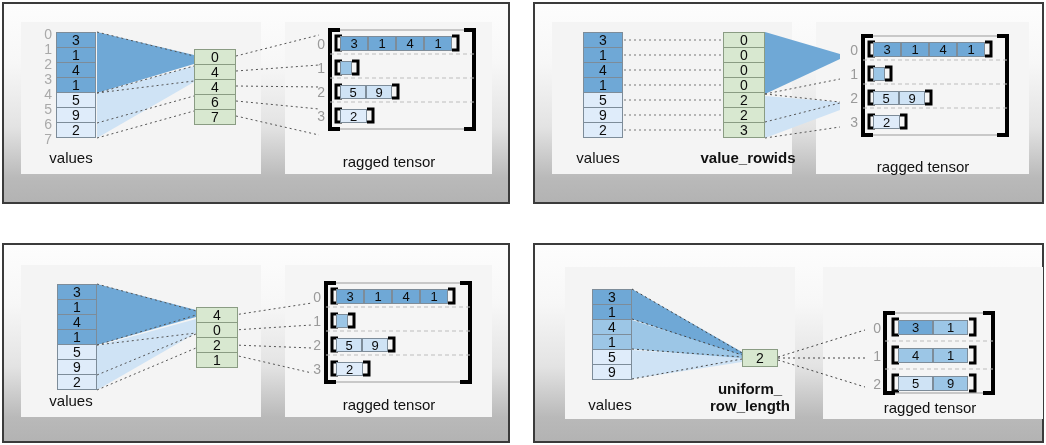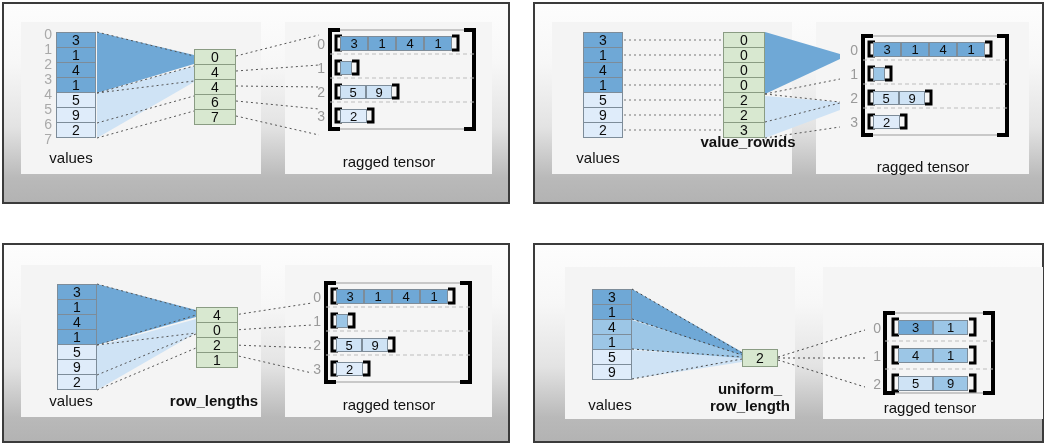--- a/index.html
+++ b/index.html
@@ -242,21 +242,21 @@
     <div class="rnum" style="left:338px;top:38px;width:28px;height:15px;background:#6fa8d6;">3</div>
     <div class="rnum" style="left:366px;top:38px;width:28px;height:15px;background:#6fa8d6;">1</div>
     <div class="rnum" style="left:394px;top:38px;width:28px;height:15px;background:#6fa8d6;">4</div>
     <div class="rnum" style="left:422px;top:38px;width:28px;height:15px;background:#6fa8d6;">1</div>
     <div class="rnum" style="left:338px;top:63px;width:12px;height:14px;background:#9cc6e6;"></div>
     <div class="rnum" style="left:338px;top:87px;width:26px;height:14px;background:#cfe3f5;">5</div>
     <div class="rnum" style="left:364px;top:87px;width:26px;height:14px;background:#cfe3f5;">9</div>
     <div class="rnum" style="left:338px;top:111px;width:27px;height:14px;background:#dfecfa;">2</div>
 
     <div class="caption" style="left:18px;top:146px;width:90px;">values</div>
-    <div class="caption bold" style="left:128px;top:130px;width:170px;">value_rowids</div>
+    <div class="caption bold" style="left:128px;top:146px;width:170px;">value_rowids</div>
     <div class="caption" style="left:303px;top:155px;width:170px;">ragged tensor</div>
   </div>
 
   <div class="panel" id="panel-row-lengths">
 
     <div class="card" style="left:17px;top:20px;width:240px;height:152px;"></div>
     <div class="card lite" style="left:281px;top:20px;width:207px;height:152px;"></div>
 
     <div class="colbox" style="left:53px;top:39px;">
       <div class="cell dark" style="left:0;top:0px;  width:40px;height:16px;">3</div>
@@ -318,21 +318,20 @@
     <div class="rnum" style="left:332px;top:44px;width:28px;height:15px;background:#6fa8d6;">3</div>
     <div class="rnum" style="left:360px;top:44px;width:28px;height:15px;background:#6fa8d6;">1</div>
     <div class="rnum" style="left:388px;top:44px;width:28px;height:15px;background:#6fa8d6;">4</div>
     <div class="rnum" style="left:416px;top:44px;width:28px;height:15px;background:#6fa8d6;">1</div>
     <div class="rnum" style="left:332px;top:69px;width:12px;height:14px;background:#9cc6e6;"></div>
     <div class="rnum" style="left:332px;top:93px;width:26px;height:14px;background:#cfe3f5;">5</div>
     <div class="rnum" style="left:358px;top:93px;width:26px;height:14px;background:#cfe3f5;">9</div>
     <div class="rnum" style="left:332px;top:117px;width:27px;height:14px;background:#dfecfa;">2</div>
 
     <div class="caption" style="left:22px;top:148px;width:90px;">values</div>
-    <div class="caption bold" style="left:135px;top:148px;width:150px;">row_lengths</div>
     <div class="caption" style="left:300px;top:152px;width:170px;">ragged tensor</div>
   </div>
 
   <div class="panel" id="panel-uniform">
 
     <div class="card" style="left:30px;top:22px;width:230px;height:152px;"></div>
     <div class="card lite" style="left:288px;top:22px;width:220px;height:152px;"></div>
 
     <div class="colbox" style="left:57px;top:44px;">
       <div class="cell dark" style="left:0;top:0px;  width:40px;height:16px;">3</div>

